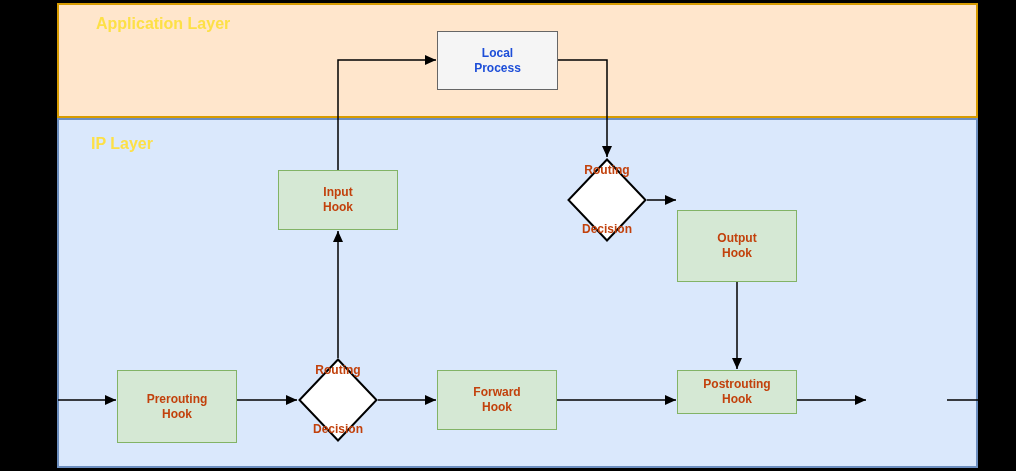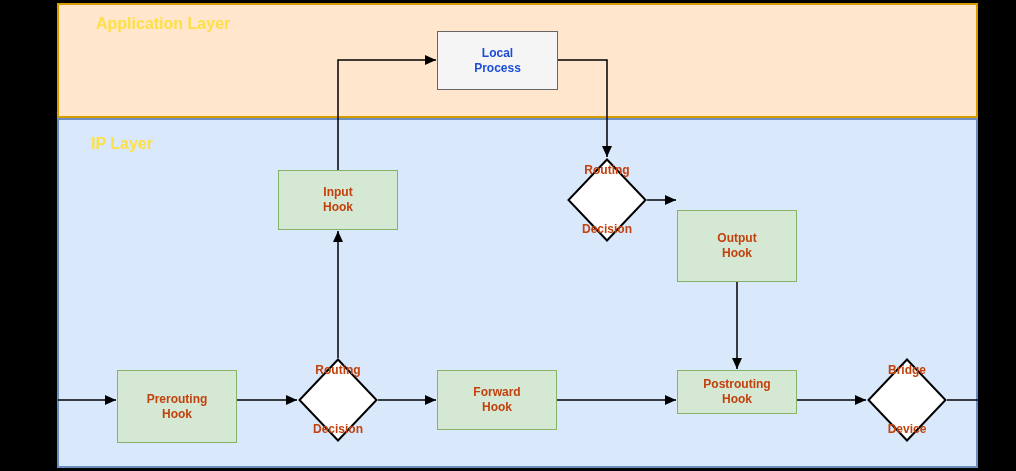--- a/index.html
+++ b/index.html
@@ -120,23 +120,14 @@
   <div class="node diamond" id="n-rdmid">
     <svg viewBox="0 0 80 84">
       <polygon points="40,1.5 78.5,42 40,82.5 1.5,42" fill="#ffffff" stroke="#000000" stroke-width="2"></polygon>
     </svg>
     <div class="dlabel">
       <span>Routing</span>
       <span>Decision</span>
     </div>
   </div>
 
-  <div class="node diamond" id="n-bridge">
-    <svg viewBox="0 0 80 84">
-      <polygon points="40,1.5 78.5,42 40,82.5 1.5,42" fill="#ffffff" stroke="#000000" stroke-width="2"></polygon>
-    </svg>
-    <div class="dlabel">
-      <span>Bridge</span>
-      <span>Device</span>
-    </div>
-  </div>
 
 </div>
 
 </body></html>

